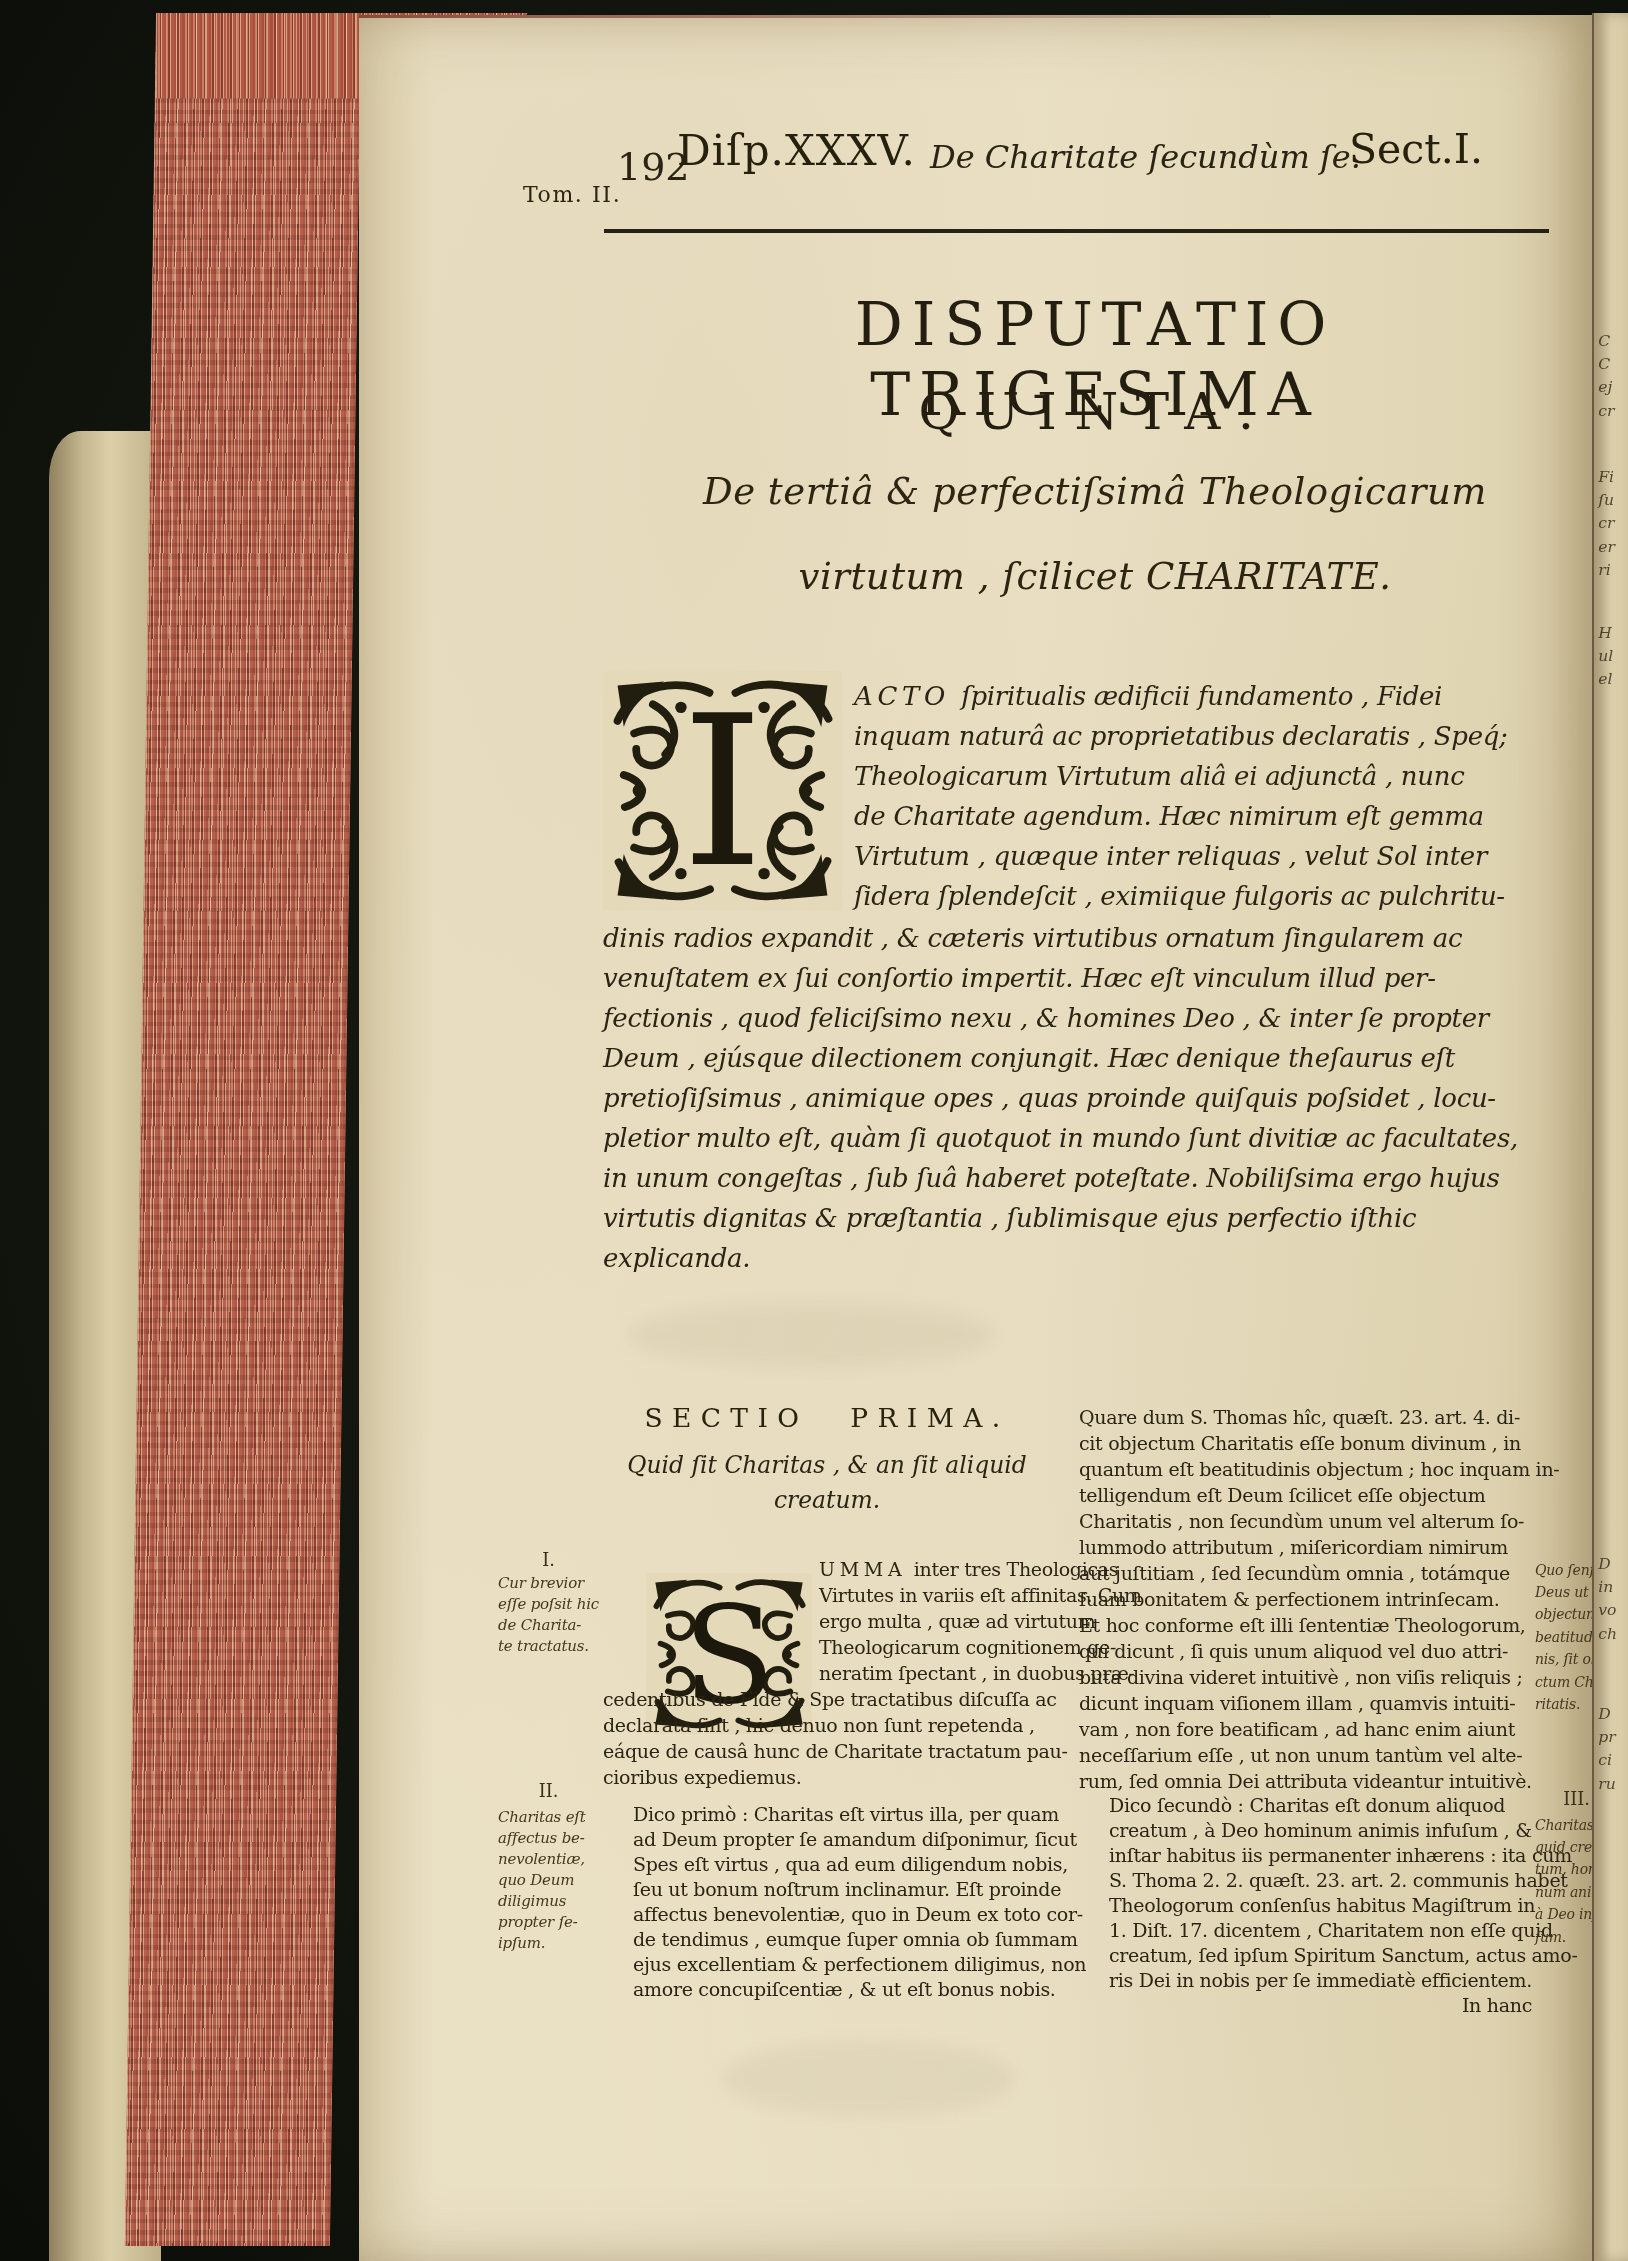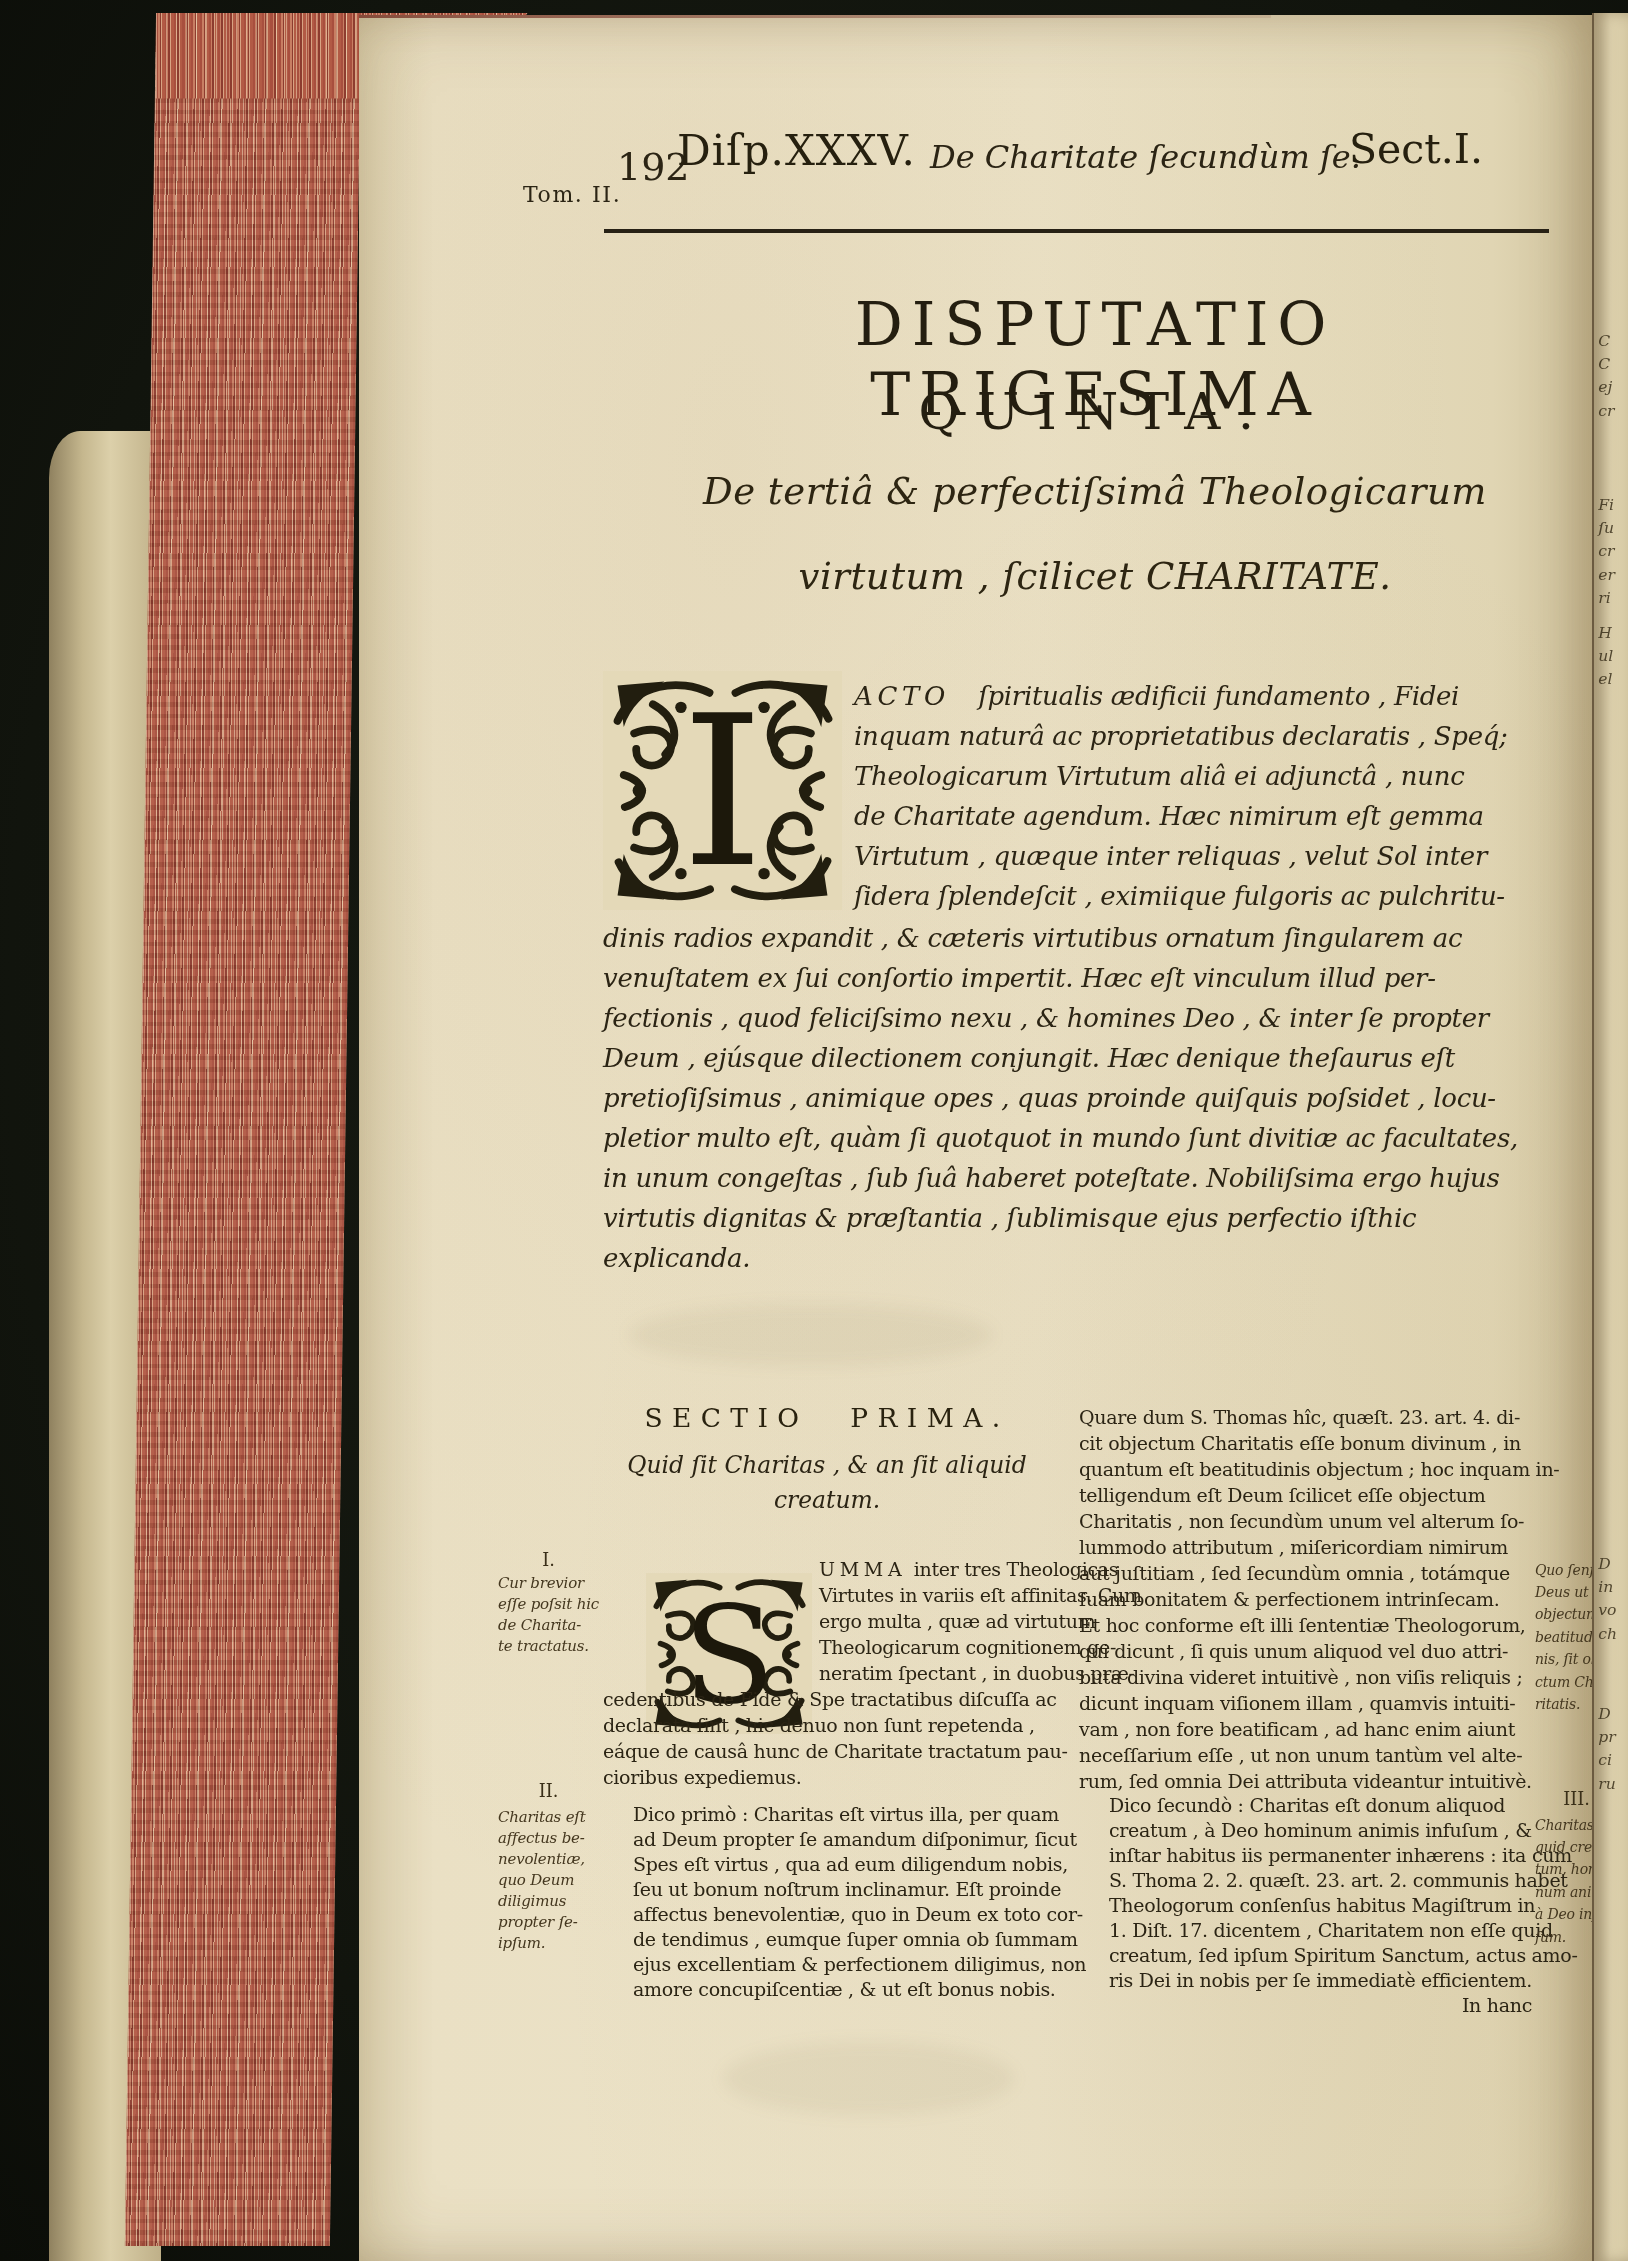--- a/index.html
+++ b/index.html
@@ -50,21 +50,21 @@
 
   .rule{position:absolute;background:#27git2115;background:#272115;height:4.7px;}
 
   .title-wrap{left:244px;width:984px;text-align:center;color:#241e10;}
   .title-l1{font-size:60px;letter-spacing:8.8px;word-spacing:30px;}
   .title-l2{font-size:50px;letter-spacing:17.7px;}
   .subtitle{font-style:italic;font-size:37px;letter-spacing:0.5px;color:#2d2512;}
 
   .intro-lines{font-style:italic;font-size:26px;letter-spacing:-0.3px;}
   .intro-lines .line{height:40px;line-height:40px;}
-  .first-line{display:flex;gap:28px;height:40px;line-height:40px;white-space:nowrap;}
+  .first-line{display:flex;gap:11px;height:40px;line-height:40px;white-space:nowrap;}
   .spaced-caps{letter-spacing:4.7px;}
 
   .sec-head{font-size:26.5px;letter-spacing:9.4px;word-spacing:24px;color:#29220f;}
   .sec-sub{font-style:italic;font-size:23.4px;}
   .sec-sub .line{height:35px;line-height:35px;}
 
   .coltext{font-size:19px;letter-spacing:-0.3px;}
   .coltext .line{height:26px;line-height:26px;}
   .coltext2 .line{height:25px;line-height:25px;}
   .col-firstline{display:flex;gap:7.3px;height:26px;line-height:26px;white-space:nowrap;}
@@ -300,21 +300,21 @@
     <div class="smudge" style="left:270px;top:1289px;width:364px;height:62px;"></div>
   </div>
 
   <div class="next-page">
     <div class="abs frag" style="left:4.2px;top:317px;">
         <div class="line">C</div>
         <div class="line">C</div>
         <div class="line">ej</div>
         <div class="line">cr</div>
       </div>
-    <div class="abs frag" style="left:4.2px;top:453px;margin-top:28px;">
+    <div class="abs frag" style="left:4.2px;top:453px;">
         <div class="line">Fi</div>
         <div class="line">ſu</div>
         <div class="line">cr</div>
         <div class="line">er</div>
         <div class="line">ri</div>
       </div>
     <div class="abs frag" style="left:4.2px;top:609px;">
         <div class="line">H</div>
         <div class="line">ul</div>
         <div class="line">el</div>

